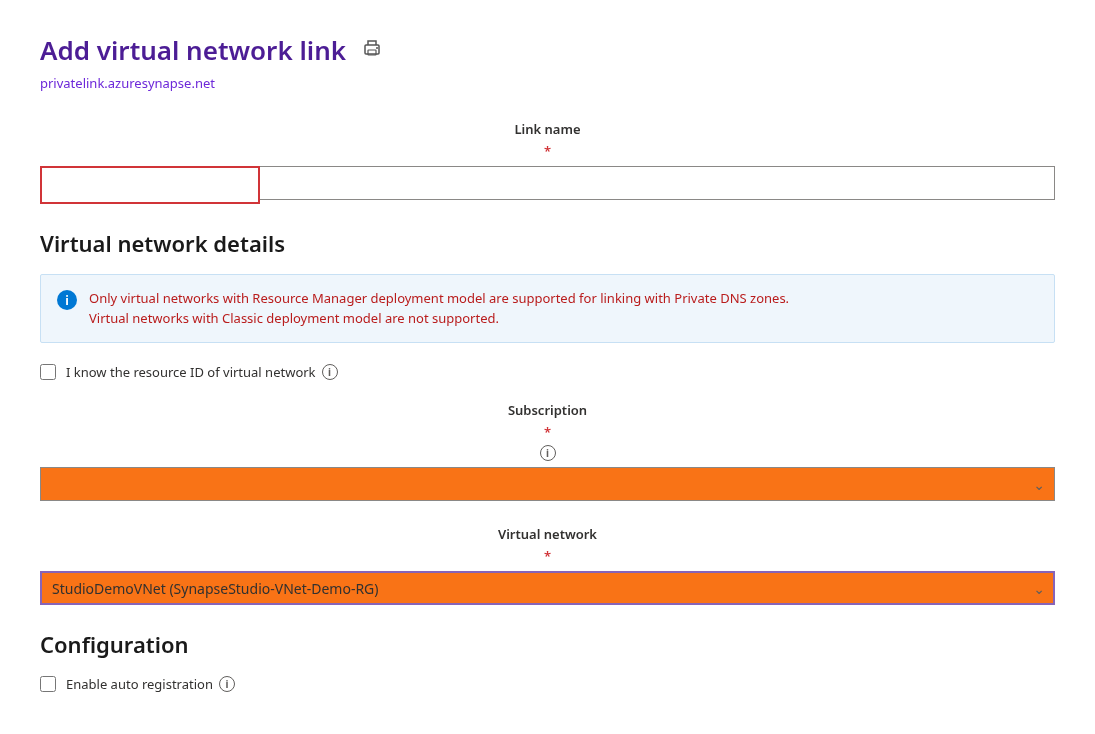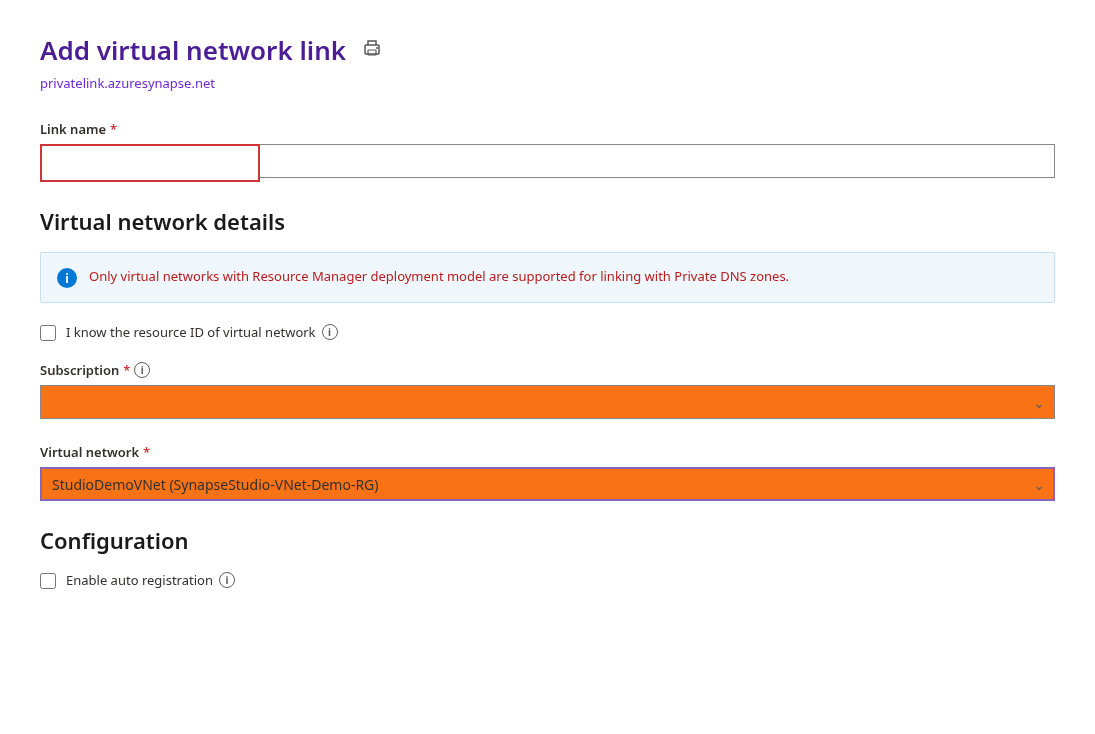--- a/index.html
+++ b/index.html
@@ -42,20 +42,21 @@
       margin-bottom: 24px;
     }
     .field-label {
       font-size: 13px;
       font-weight: 600;
       color: #323130;
       margin-bottom: 6px;
       display: flex;
       align-items: center;
       gap: 4px;
+      flex-direction: column;
     }
     .required-star {
       color: #d13438;
     }
     .text-input {
       width: 100%;
       height: 34px;
       border: 1px solid #8a8886;
       padding: 0 10px;
       font-size: 14px;
@@ -120,21 +121,21 @@
       flex-shrink: 0;
       margin-top: 1px;
     }
     .info-text {
       font-size: 13px;
       color: #b91c1c;
       line-height: 1.5;
     }
     .checkbox-row {
       display: flex;
-      align-items: flex-end;
+      align-items: center;
       gap: 10px;
       margin-bottom: 20px;
     }
     .checkbox-input {
       width: 16px;
       height: 16px;
       cursor: pointer;
       accent-color: #0078d4;
       flex-shrink: 0;
     }
@@ -226,20 +227,21 @@
   </div>
 
   <div class="section-heading">Virtual network details</div>
 
   <div class="info-banner">
     <div class="info-icon">
       <span>i</span>
     </div>
     <div class="info-text">
       <span>Only virtual networks with Resource Manager deployment model are supported for linking with Private DNS zones.</span><br>
+      <span>Virtual networks with Classic deployment model are not supported.</span>
     </div>
   </div>
 
   <div class="checkbox-row">
     <input class="checkbox-input" type="checkbox" id="resource-id-checkbox" style="">
     <label class="checkbox-label" for="resource-id-checkbox">
       <span>I know the resource ID of virtual network</span>
       <span class="info-circle">
         <span>i</span>
       </span>

